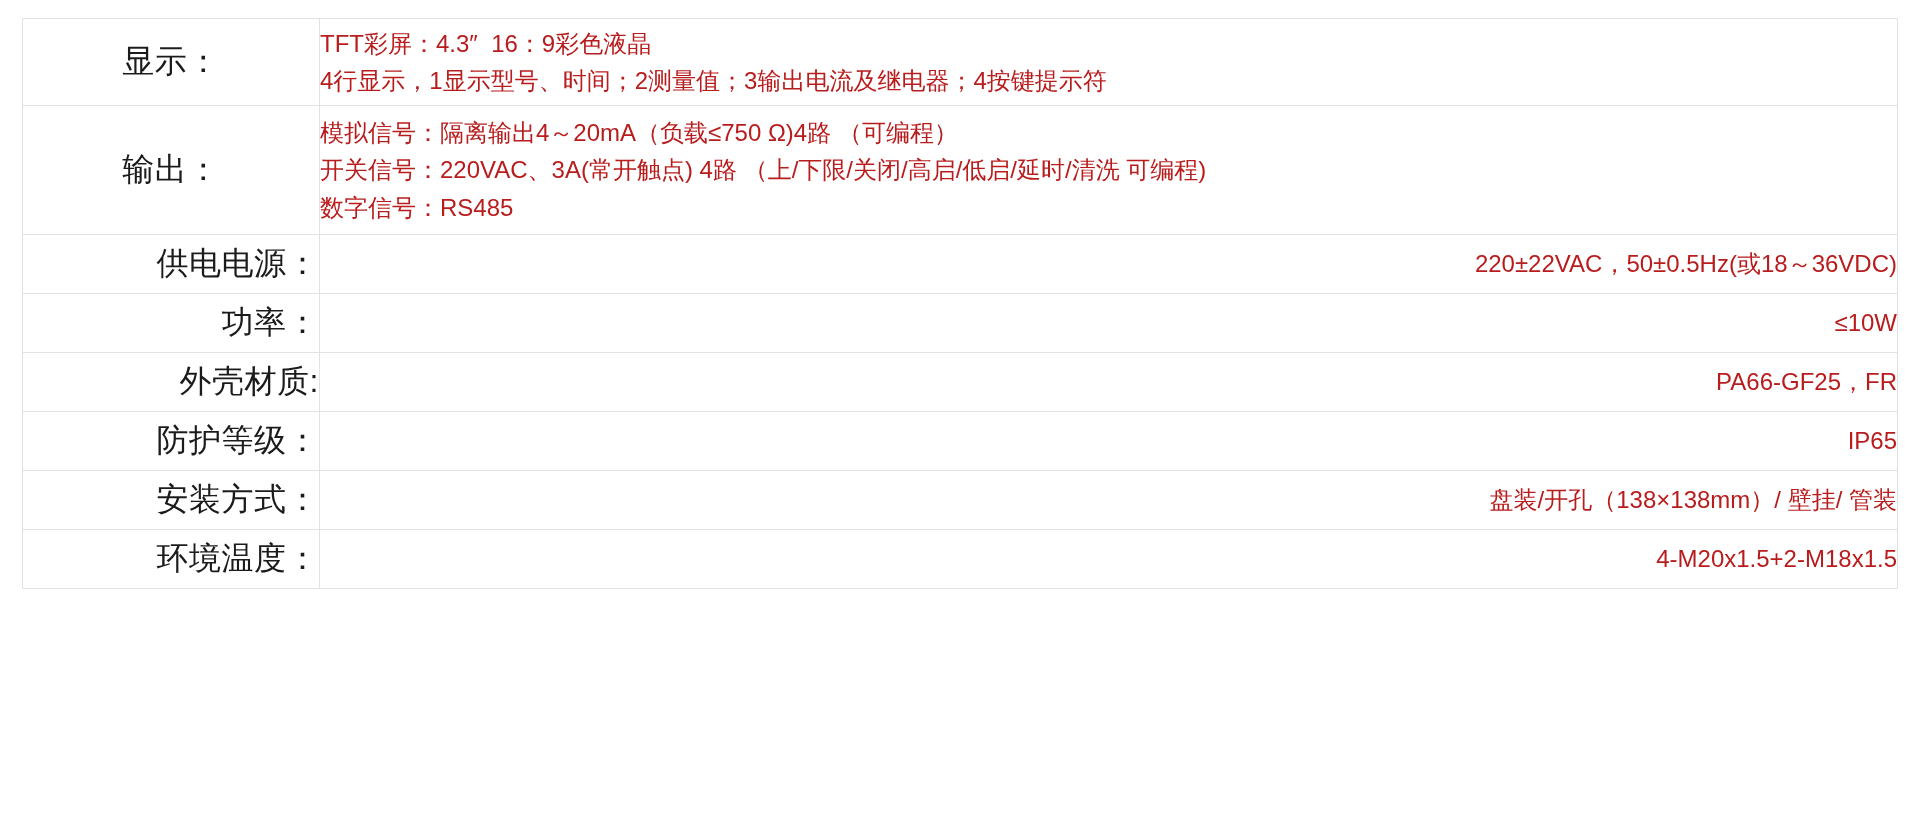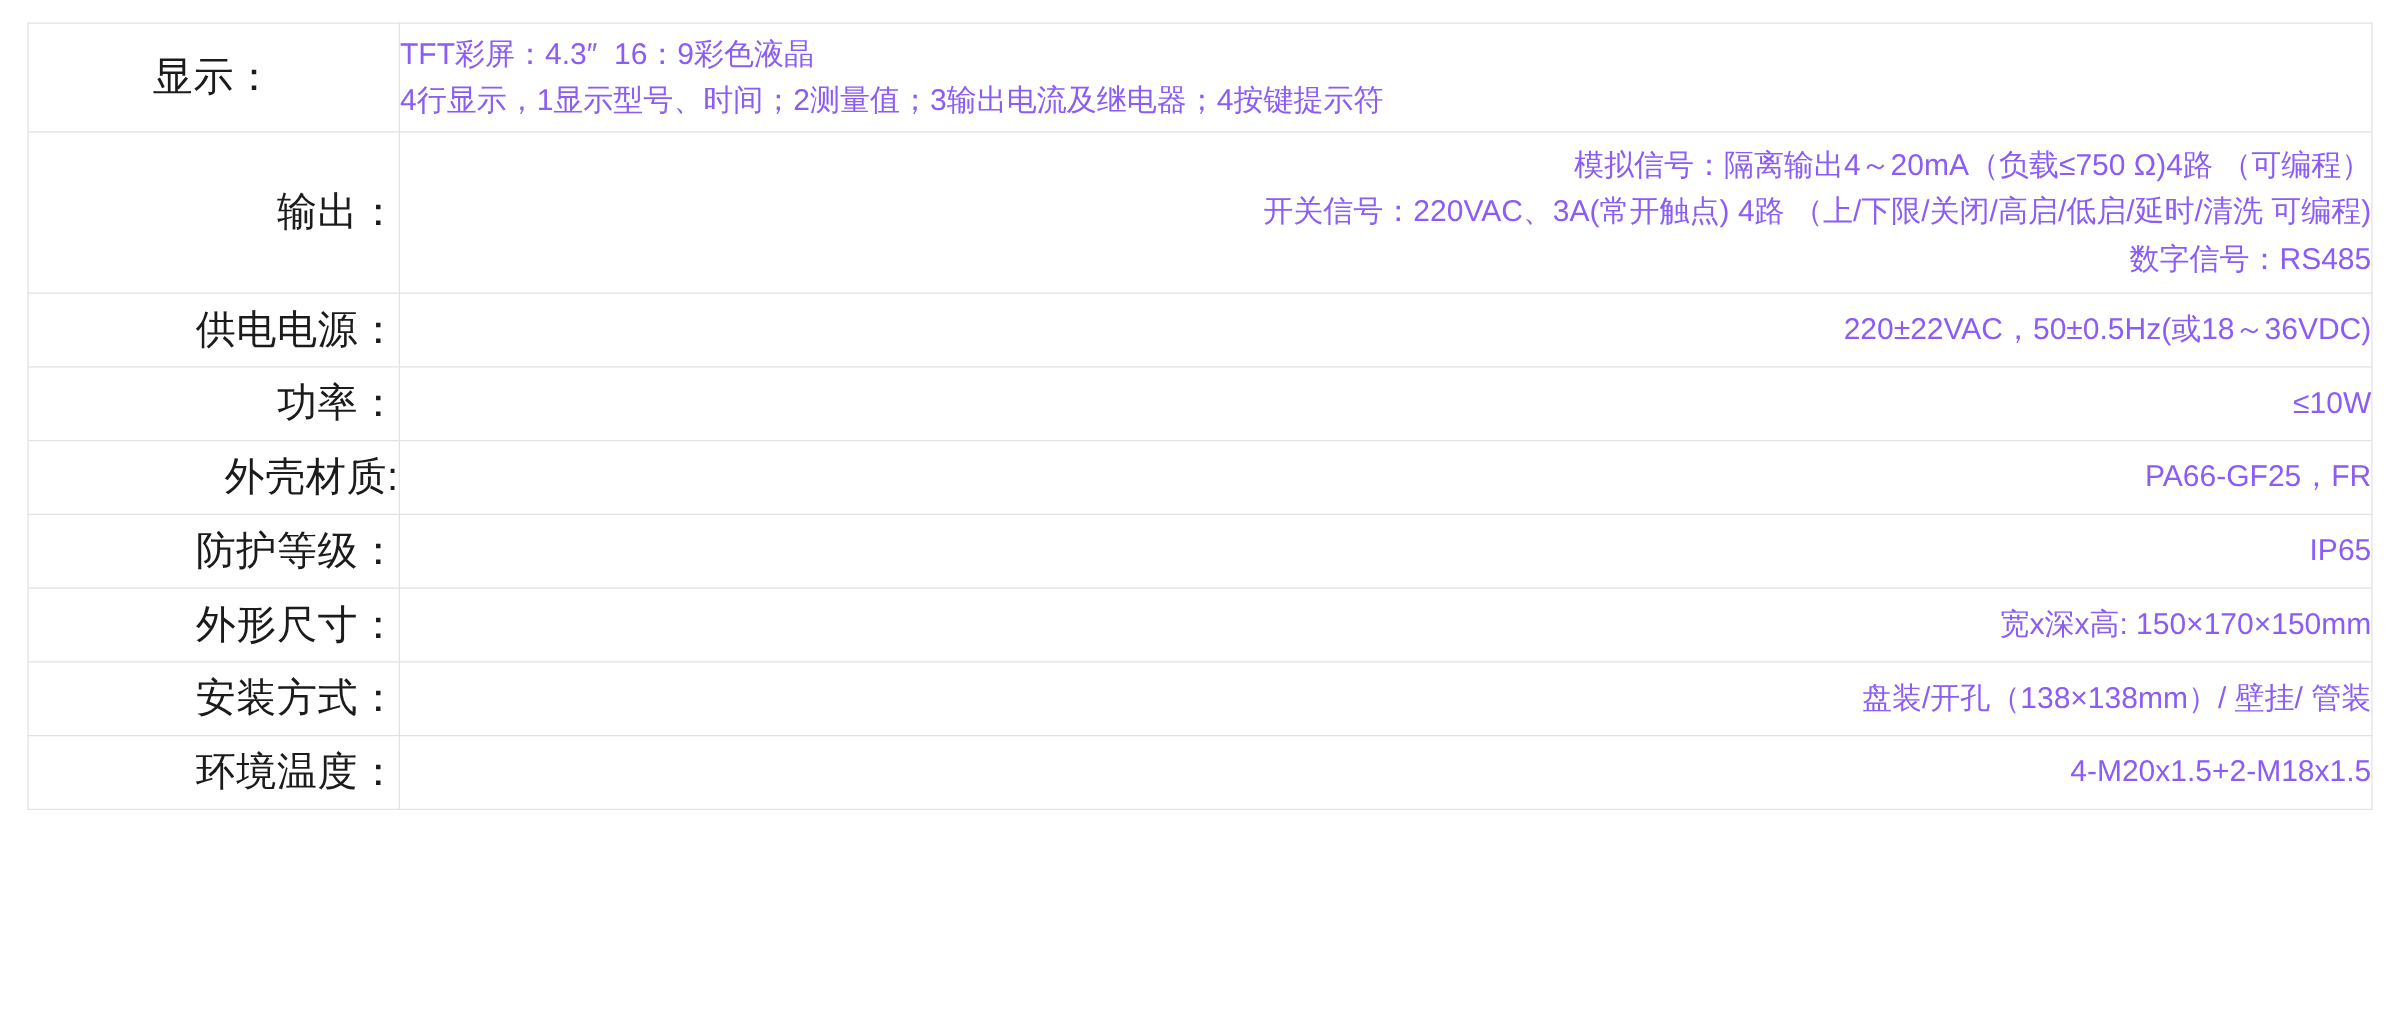--- a/index.html
+++ b/index.html
@@ -31,29 +31,29 @@
     width: 296px;
     text-align: center;
     font-size: 32px;
     color: #1b1b1b;
     letter-spacing: 0.5px;
     padding: 14px 6px;
   }
   td.value-cell {
     padding: 12px 0 12px 36px;
     font-size: 24px;
-    color: #8b5cf6;
+    color: #b91c1c;
     line-height: 1.55;
   }
   .value-line {
     white-space: pre;
     display: block;
   }
   .row-tall td { height: 86px; }
-  .row-taller td { height: 128px; text-align: right; }
+  .row-taller td { height: 128px; }
   .row-normal td { height: 58px; text-align: right; }
 </style>
 </head>
 <body>
 
 <div class="spec-wrapper">
   <table class="spec-table">
     <tbody>
 
       <tr class="row-tall">
@@ -94,26 +94,20 @@
         </td>
       </tr>
 
       <tr class="row-normal">
         <td class="label-cell">防护等级：</td>
         <td class="value-cell">
           <span class="value-line">IP65</span>
         </td>
       </tr>
 
-      <tr class="row-normal">
-        <td class="label-cell">外形尺寸：</td>
-        <td class="value-cell">
-          <span class="value-line">宽x深x高: 150×170×150mm</span>
-        </td>
-      </tr>
 
       <tr class="row-normal">
         <td class="label-cell">安装方式：</td>
         <td class="value-cell">
           <span class="value-line">盘装/开孔（138×138mm）/ 壁挂/ 管装</span>
         </td>
       </tr>
 
       <tr class="row-normal">
         <td class="label-cell">环境温度：</td>

